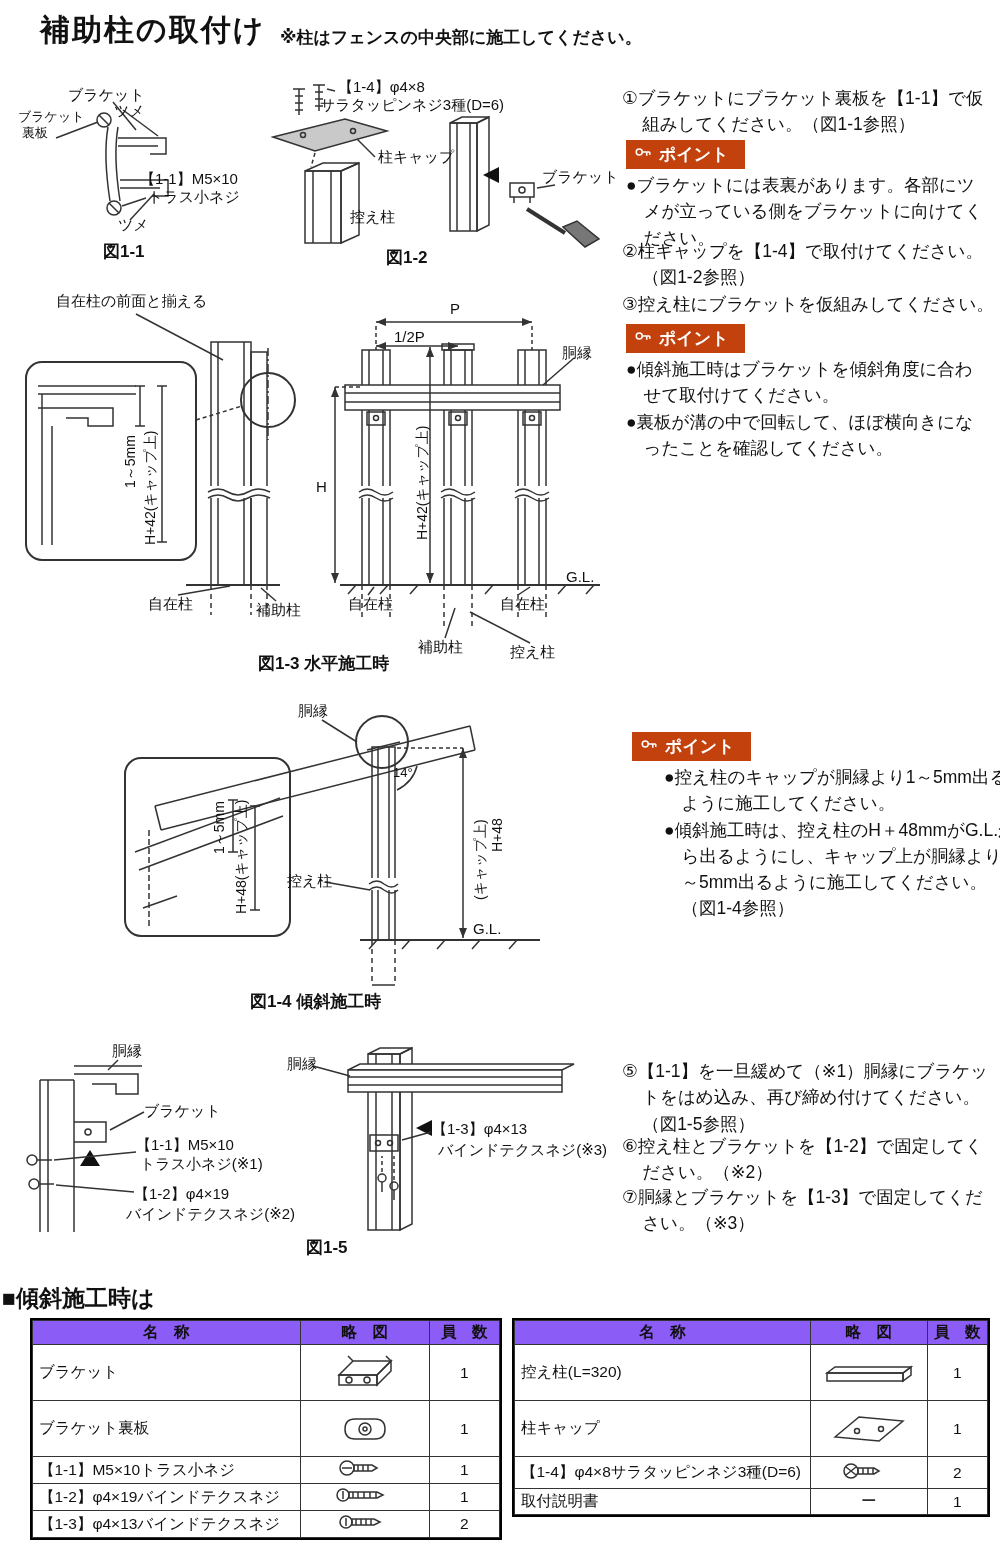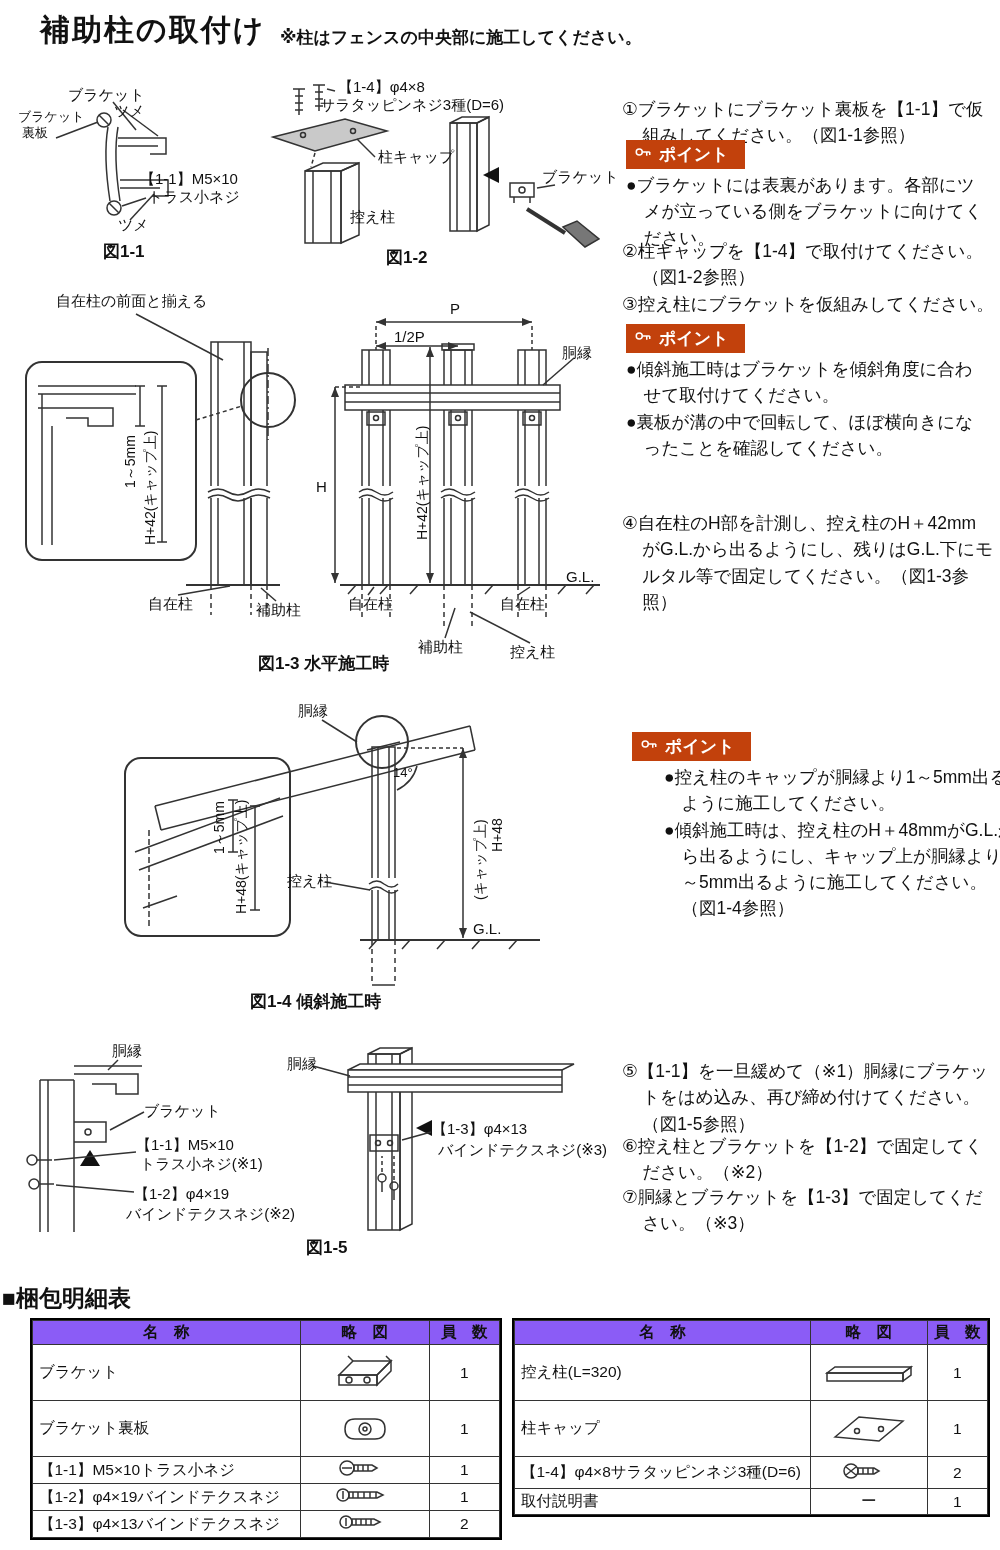--- a/index.html
+++ b/index.html
@@ -292,21 +292,21 @@
     <div class="dlbl" style="left:118px; top:96px">【1-1】M5×10</div>
     <div class="dlbl" style="left:122px; top:115px">トラス小ネジ(※1)</div>
     <div class="dlbl" style="left:116px; top:145px">【1-2】φ4×19</div>
     <div class="dlbl" style="left:108px; top:165px">バインドテクスネジ(※2)</div>
     <div class="dlbl" style="left:269px; top:15px">胴縁</div>
     <div class="dlbl" style="left:414px; top:80px">【1-3】φ4×13</div>
     <div class="dlbl" style="left:420px; top:101px">バインドテクスネジ(※3)</div>
     <div class="fig-cap" style="left:288px; top:196px">図1-5</div>
   </div>
 
-  <div class="step" style="left:622px; top:96px">①ブラケットにブラケット裏板を【1-1】で仮組みしてください。（図1-1参照）</div>
+  <div class="step" style="left:622px; top:85px">①ブラケットにブラケット裏板を【1-1】で仮組みしてください。（図1-1参照）</div>
 
   <div class="pt-head" style="left:626px; top:140px">
     <span>
       <svg width="18" height="18" viewBox="0 0 24 24">
           <circle cx="7" cy="12" r="4" fill="none" stroke="#fff" stroke-width="2"></circle>
           <path d="M11 12 h10 M17 12 v5 M21 12 v4" stroke="#fff" stroke-width="2" fill="none"></path>
         </svg>
     </span>
     <span>ポイント</span>
   </div>
@@ -324,41 +324,40 @@
           <path d="M11 12 h10 M17 12 v5 M21 12 v4" stroke="#fff" stroke-width="2" fill="none"></path>
         </svg>
     </span>
     <span>ポイント</span>
   </div>
   <div class="pt-body" style="left:626px; top:356px">
     <div class="pt-item">●傾斜施工時はブラケットを傾斜角度に合わせて取付けてください。</div>
     <div class="pt-item">●裏板が溝の中で回転して、ほぼ横向きになったことを確認してください。</div>
   </div>
 
-  <div class="step" style="left:622px; top:510px">④自在柱のH部を計測し、控え柱のH＋42mmがG.L.から出るようにし、残りはG.L.下にモルタル等で固定してください。（図1-3参照）</div>
 
   <div class="pt-head" style="left:632px; top:732px">
     <span>
       <svg width="18" height="18" viewBox="0 0 24 24">
           <circle cx="7" cy="12" r="4" fill="none" stroke="#fff" stroke-width="2"></circle>
           <path d="M11 12 h10 M17 12 v5 M21 12 v4" stroke="#fff" stroke-width="2" fill="none"></path>
         </svg>
     </span>
     <span>ポイント</span>
   </div>
   <div class="pt-body" style="left:664px; top:764px; width:356px">
     <div class="pt-item">●控え柱のキャップが胴縁より1～5mm出るように施工してください。</div>
     <div class="pt-item">●傾斜施工時は、控え柱のH＋48mmがG.L.から出るようにし、キャップ上が胴縁より1～5mm出るように施工してください。（図1-4参照）</div>
   </div>
 
   <div class="step" style="left:622px; top:1058px">⑤【1-1】を一旦緩めて（※1）胴縁にブラケットをはめ込み、再び締め付けてください。（図1-5参照）</div>
   <div class="step" style="left:622px; top:1133px">⑥控え柱とブラケットを【1-2】で固定してください。（※2）</div>
   <div class="step" style="left:622px; top:1184px">⑦胴縁とブラケットを【1-3】で固定してください。（※3）</div>
 
-  <div class="pk-heading" style="left:2px; top:1283px">■梱包明細表</div>
+  <div class="pk-heading" style="left:2px; top:1283px">■傾斜施工時は</div>
 
   <div class="pk-wrap" style="left:30px; top:1318px; width:472px">
     <table class="pk">
       <colgroup>
           <col style="width:266px">
           <col style="width:128px">
           <col style="width:70px">
         </colgroup>
       <tbody>
           <tr>

